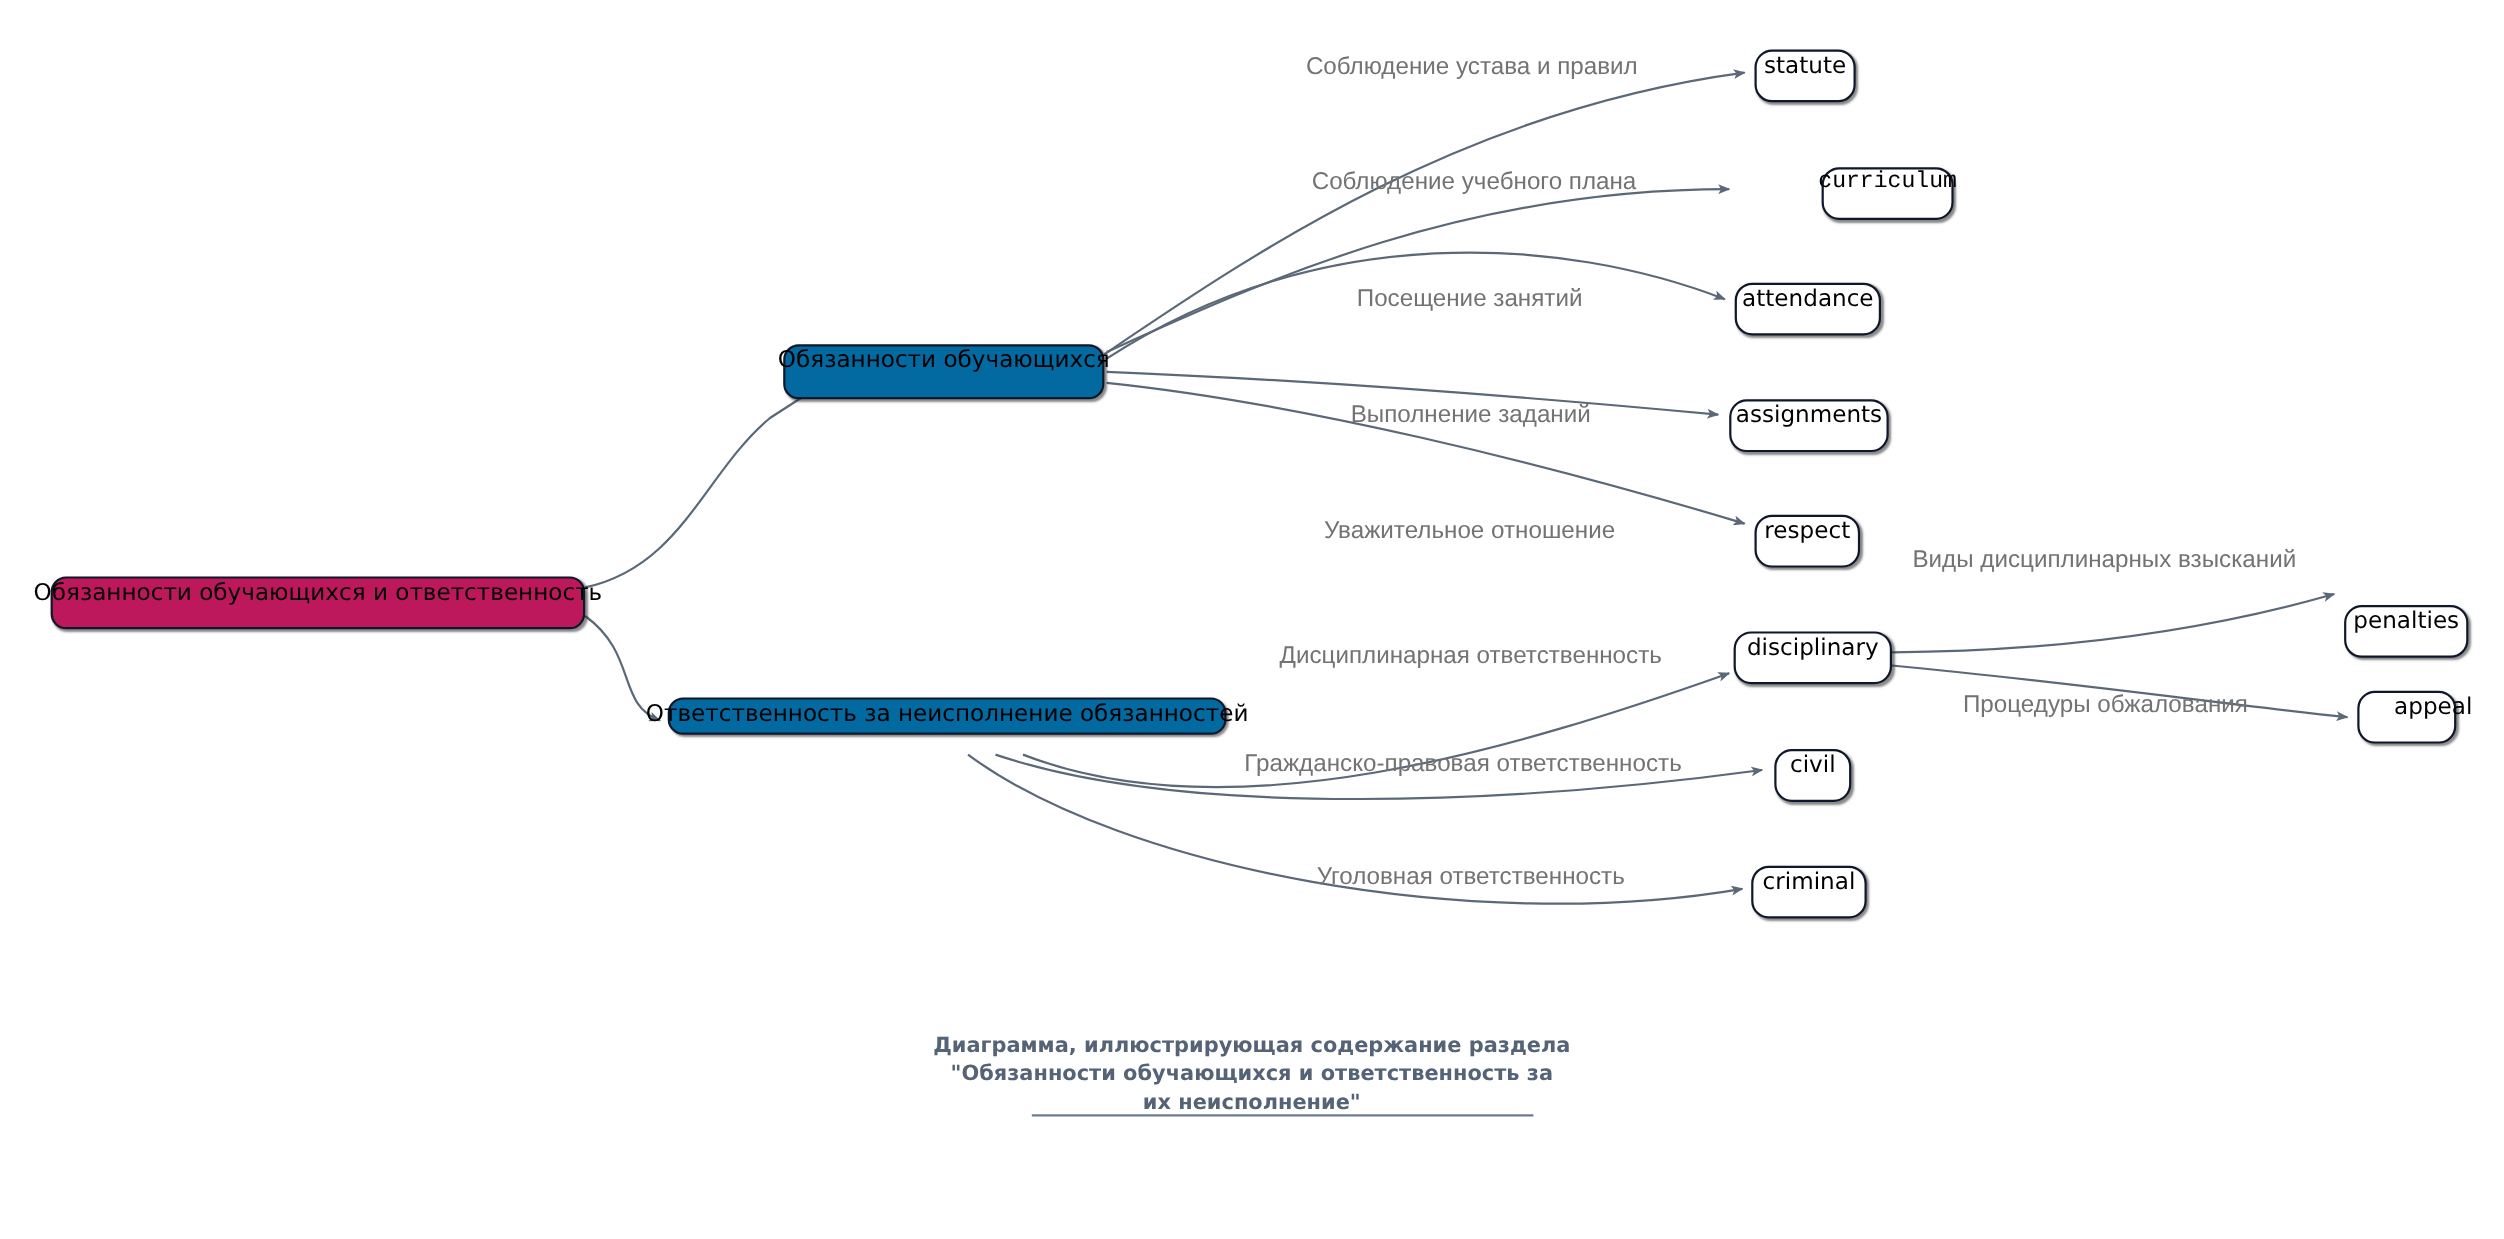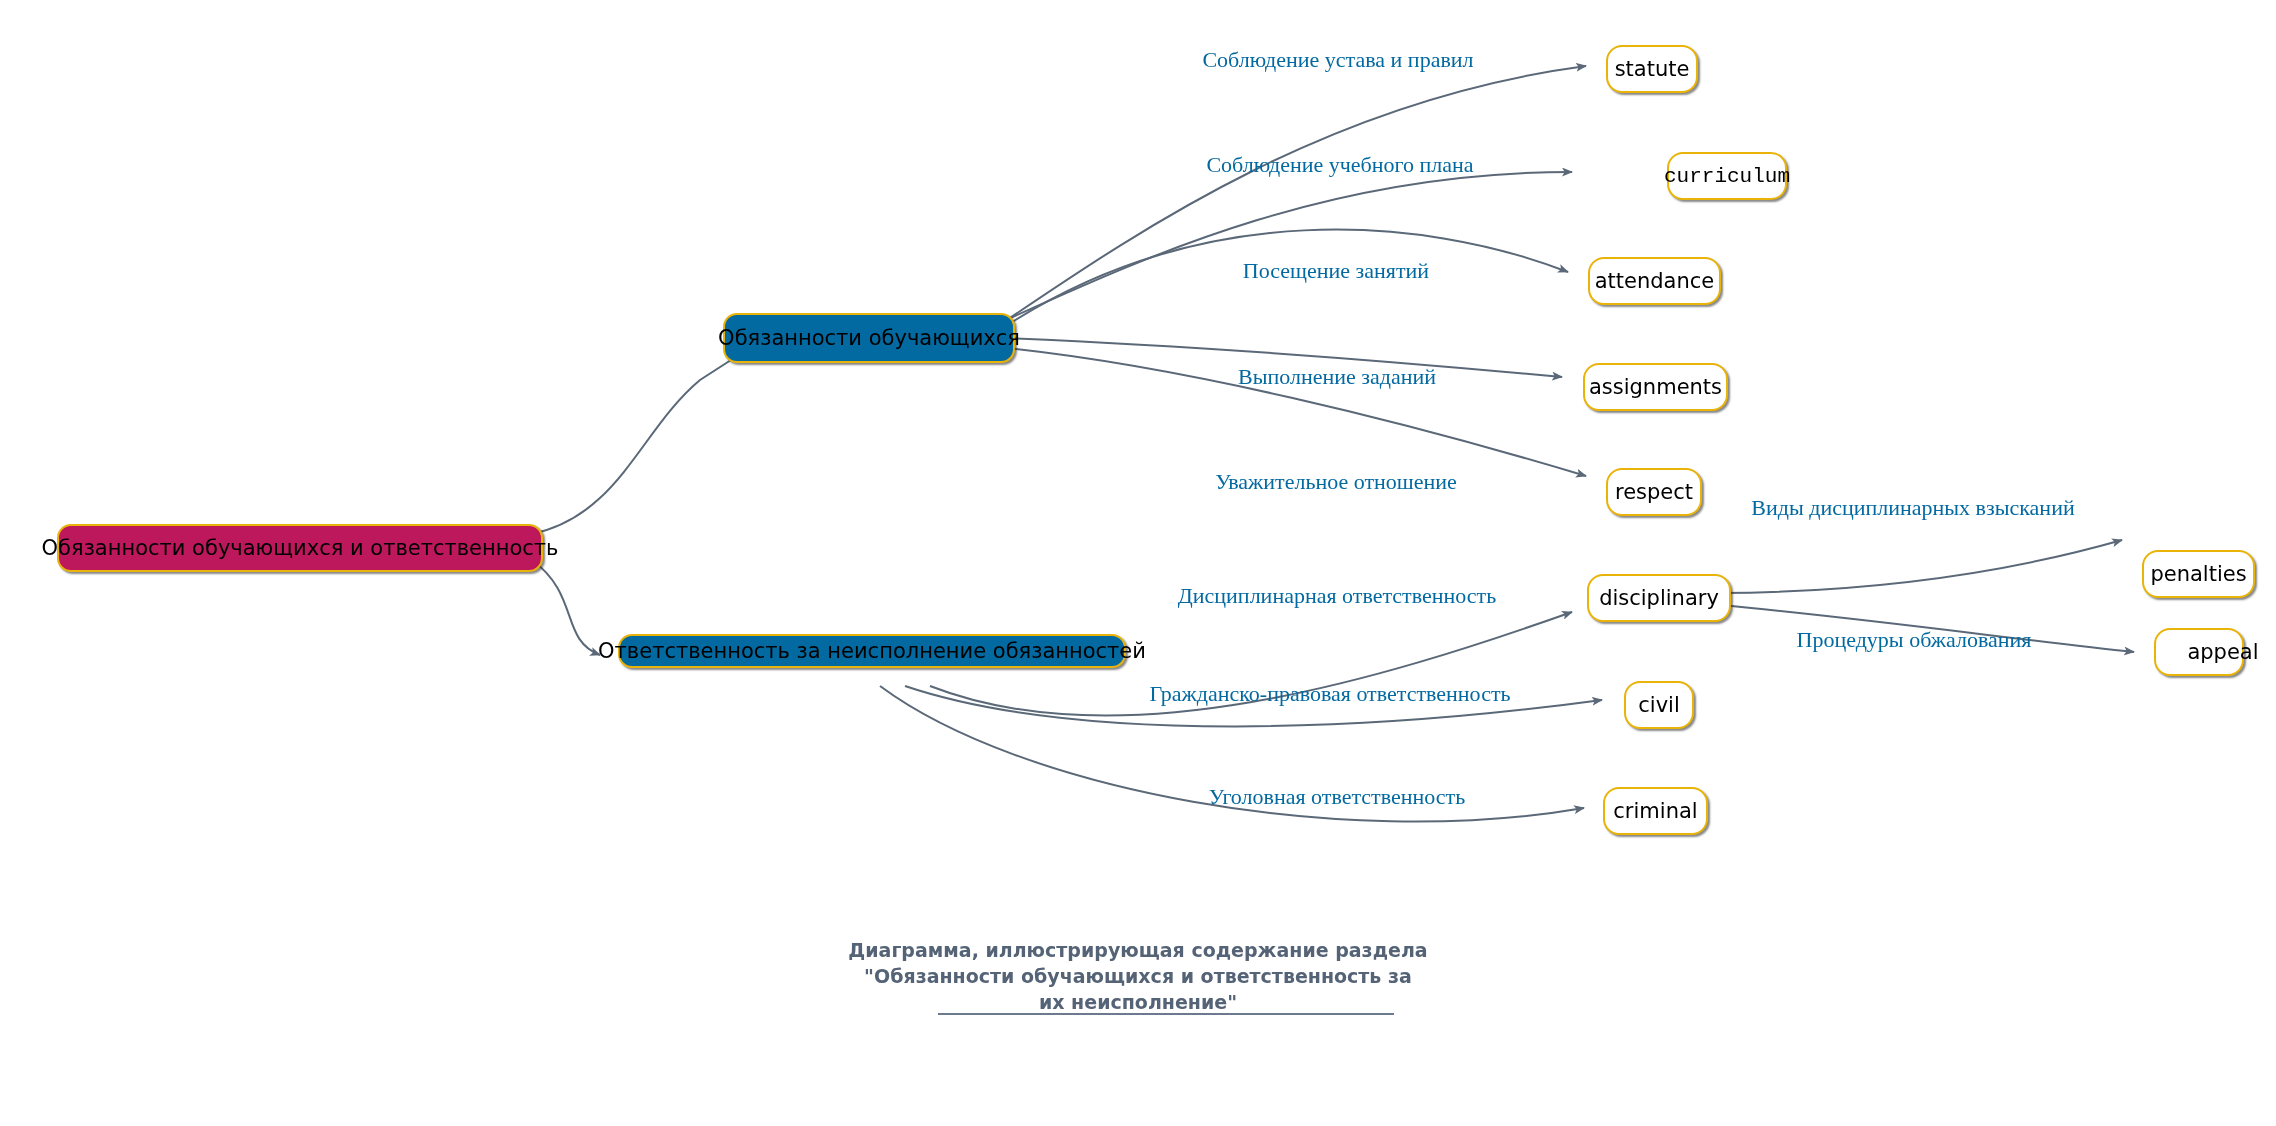--- a/index.html
+++ b/index.html
@@ -19,51 +19,50 @@
     position: absolute;
     left: 0;
     top: 0;
     width: 2276px;
     height: 1126px;
   }
   .node {
     position: absolute;
     box-sizing: border-box;
     display: flex;
-    align-items: center;
+    align-items: flex-start;
     justify-content: center;
-    border: 2px solid #eab308;
+    border: 2px solid #0f172a;
     border-radius: 14px;
     font-family: "DejaVu Sans", sans-serif;
     white-space: nowrap;
     box-shadow: 2px 2px 2px rgba(40,40,40,0.55);
-    margin-left: 11px;
   }
   .node-root {
     background: #be185d;
     color: #000000;
     font-size: 21px;
   }
   .node-branch {
     background: #0369a1;
     color: #000000;
     font-size: 21px;
   }
   .node-leaf {
     background: #ffffff;
     color: #000000;
     font-size: 21px;
     border-width: 2px;
     border-radius: 16px;
   }
   .edge-label {
     position: absolute;
-    font-family: Liberation Serif, serif;
+    font-family: Liberation Sans, sans-serif;
     font-size: 22px;
-    color: #0369a1;
+    color: #737373;
     white-space: nowrap;
     transform: translate(-50%, -50%);
   }
   #caption {
     position: absolute;
     left: 0;
     top: 937px;
     width: 2276px;
     text-align: center;
     font-family: "DejaVu Sans", sans-serif;

